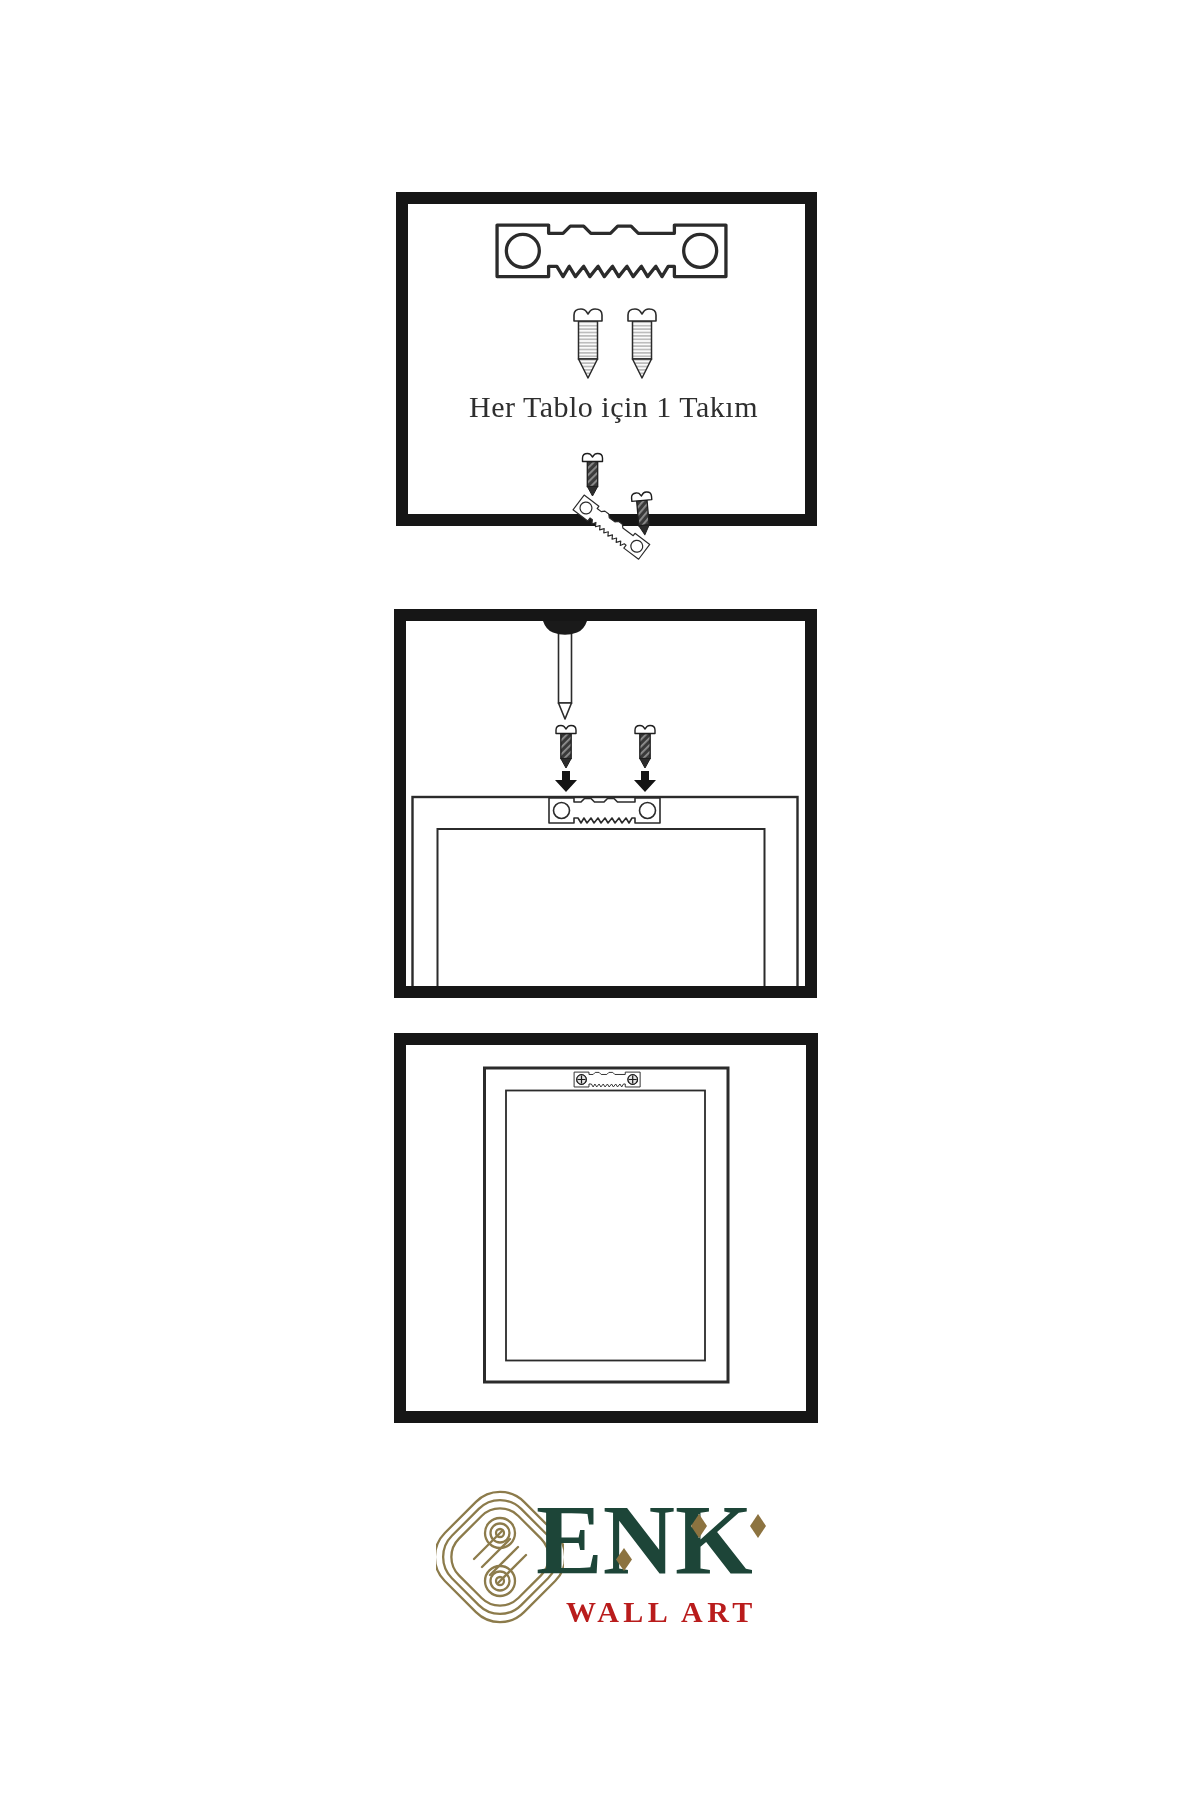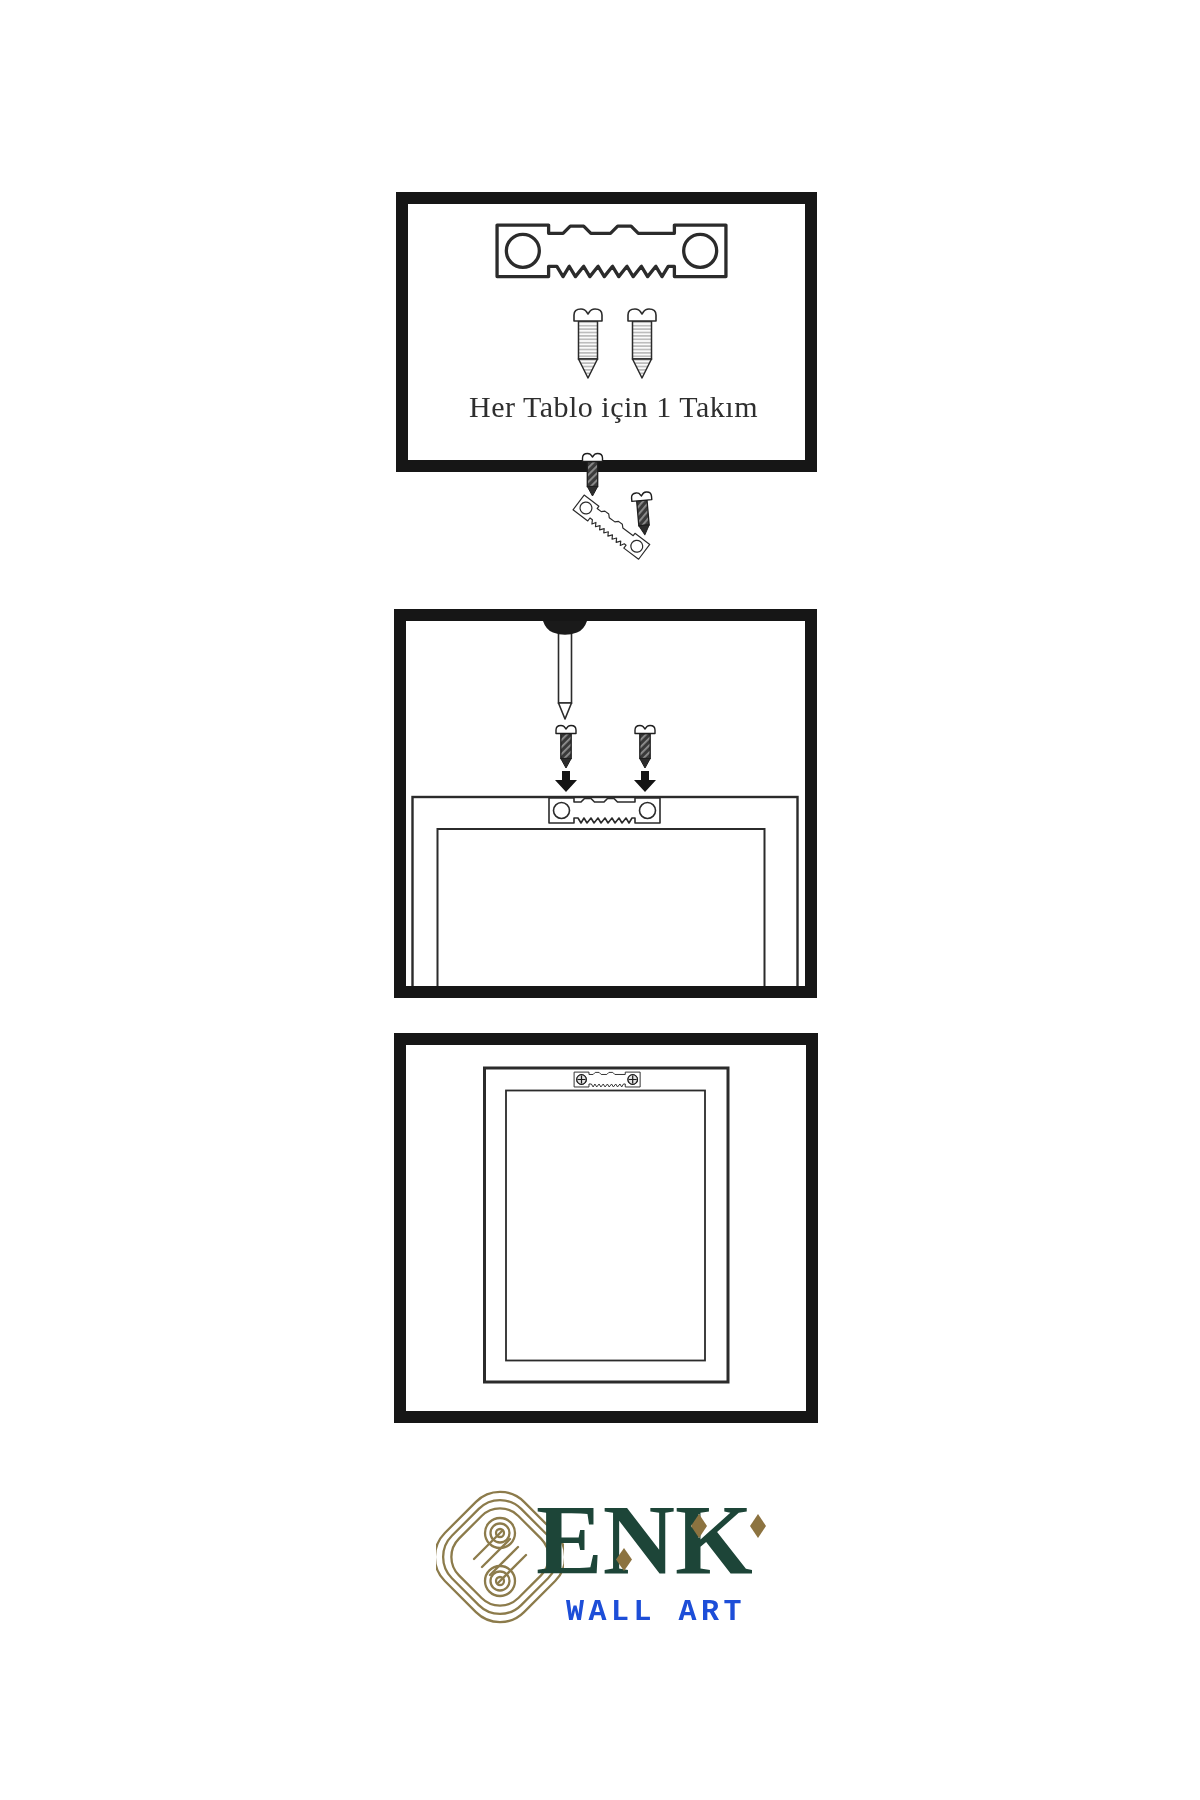--- a/index.html
+++ b/index.html
@@ -1,30 +1,30 @@
 <!DOCTYPE html>
 <html><head>
 <meta charset="utf-8">
 <style>
   html,body{margin:0;padding:0;background:#ffffff;}
   .canvas{position:relative;width:1200px;height:1800px;background:#ffffff;overflow:hidden;
           font-family:"Liberation Serif", serif;}
   .panel{position:absolute;border:12px solid #161616;background:#ffffff;box-sizing:border-box;}
   .panel svg{position:absolute;left:0;top:0;display:block;}
-  #panel1{left:396px;top:192px;width:421px;height:280px;}
+  #panel1{left:396px;top:192px;width:421px;height:334px;}
   #panel2{left:394px;top:609px;width:423px;height:389px;}
   #panel3{left:394px;top:1033px;width:424px;height:390px;}
   .caption{position:absolute;left:0;top:186px;width:100%;text-align:center;padding-left:14px;
            box-sizing:border-box;font-size:30px;letter-spacing:0.5px;color:#2e2e2e;
            font-family:"Liberation Serif", serif;white-space:nowrap;}
   .logo{position:absolute;left:0;top:0;}
   .brand-name{position:absolute;left:536px;top:1490px;font-size:100px;font-weight:bold;
               line-height:1;color:#1d4538;letter-spacing:0px;font-family:"Liberation Serif", serif;}
   .brand-tagline{position:absolute;left:566px;top:1595px;font-size:30px;font-weight:bold;
-              color:#1d4ed8;letter-spacing:4.5px;font-family:Liberation Mono, monospace;}
+              color:#b91c1c;letter-spacing:4.5px;font-family:Liberation Serif, serif;}
   .diamond{position:absolute;background:#8c7340;
            clip-path:polygon(50% 0,100% 50%,50% 100%,0 50%);}
 </style>
 </head>
 <body>
 
 <div class="canvas">
 
   <svg width="0" height="0" style="position:absolute" aria-hidden="true">
     <defs>

